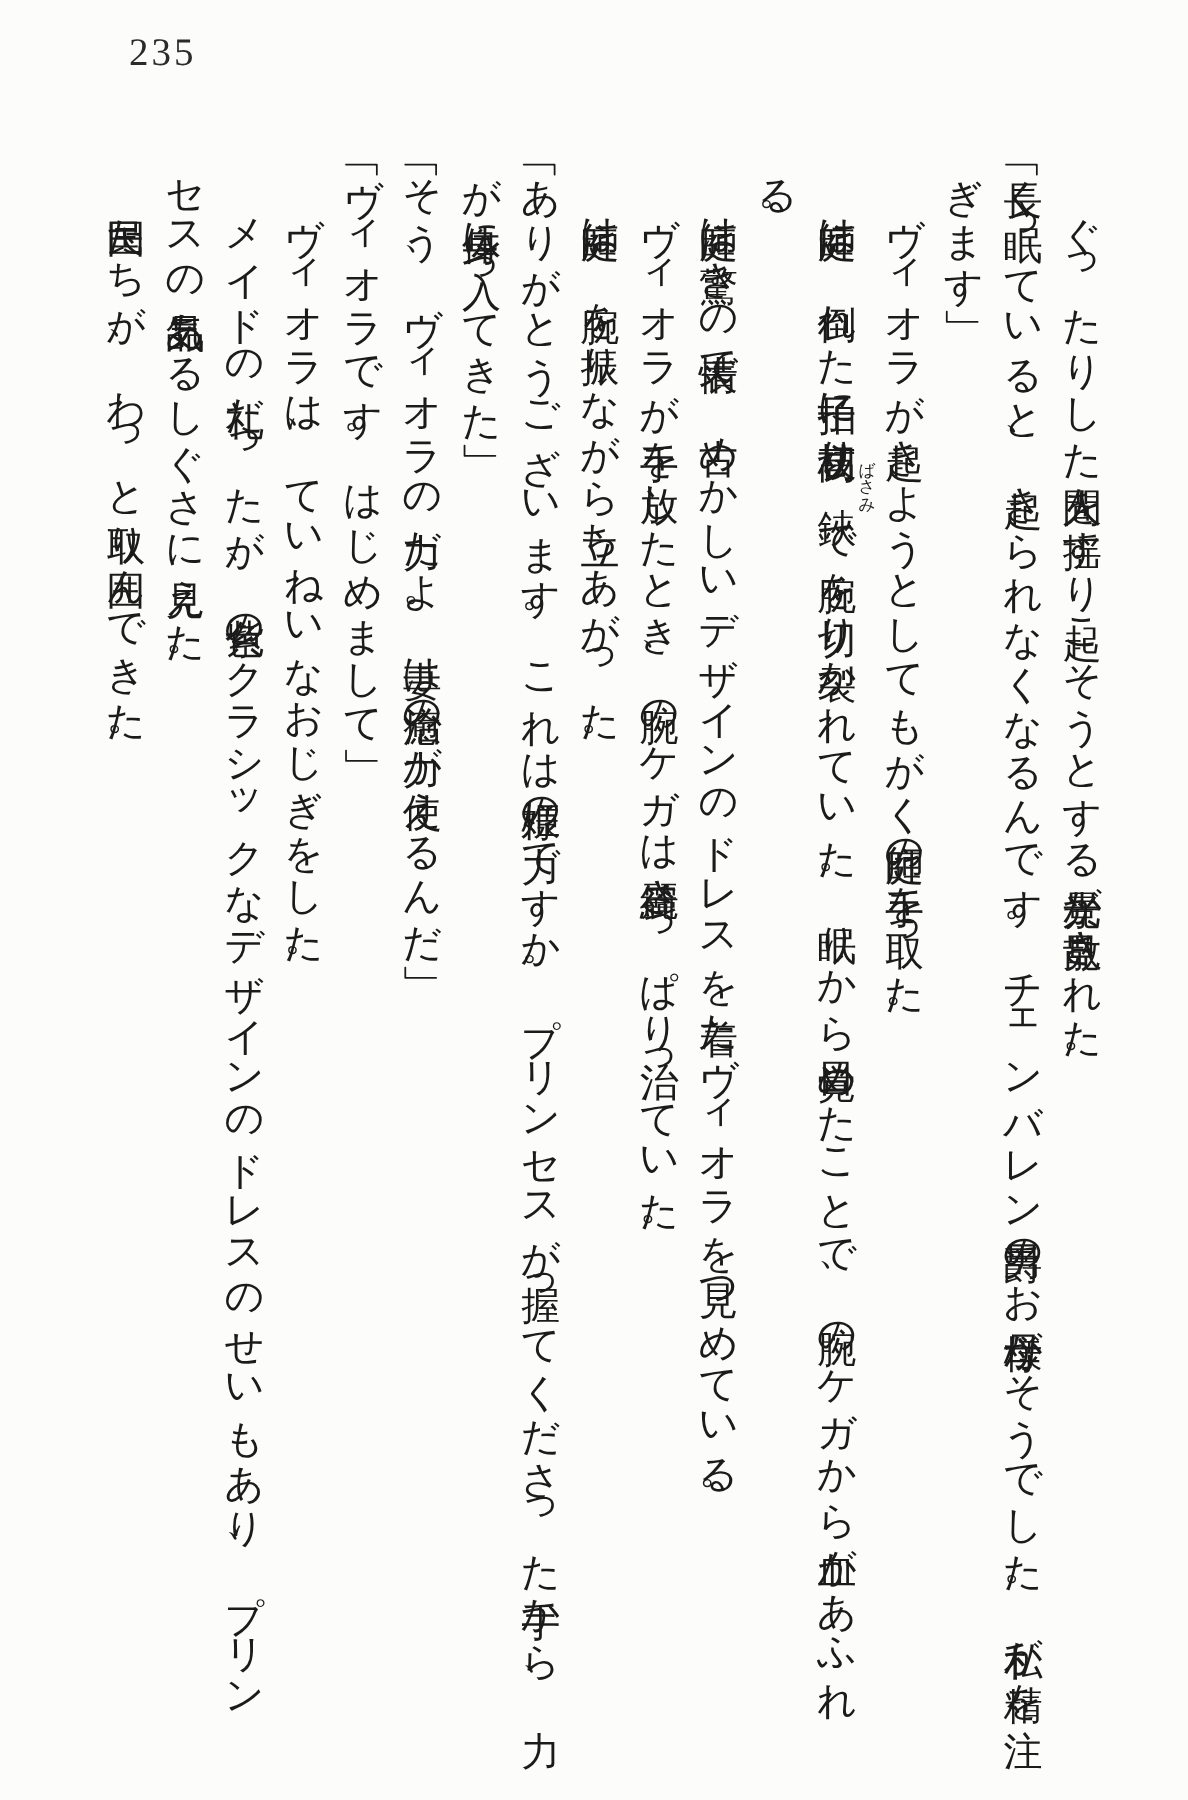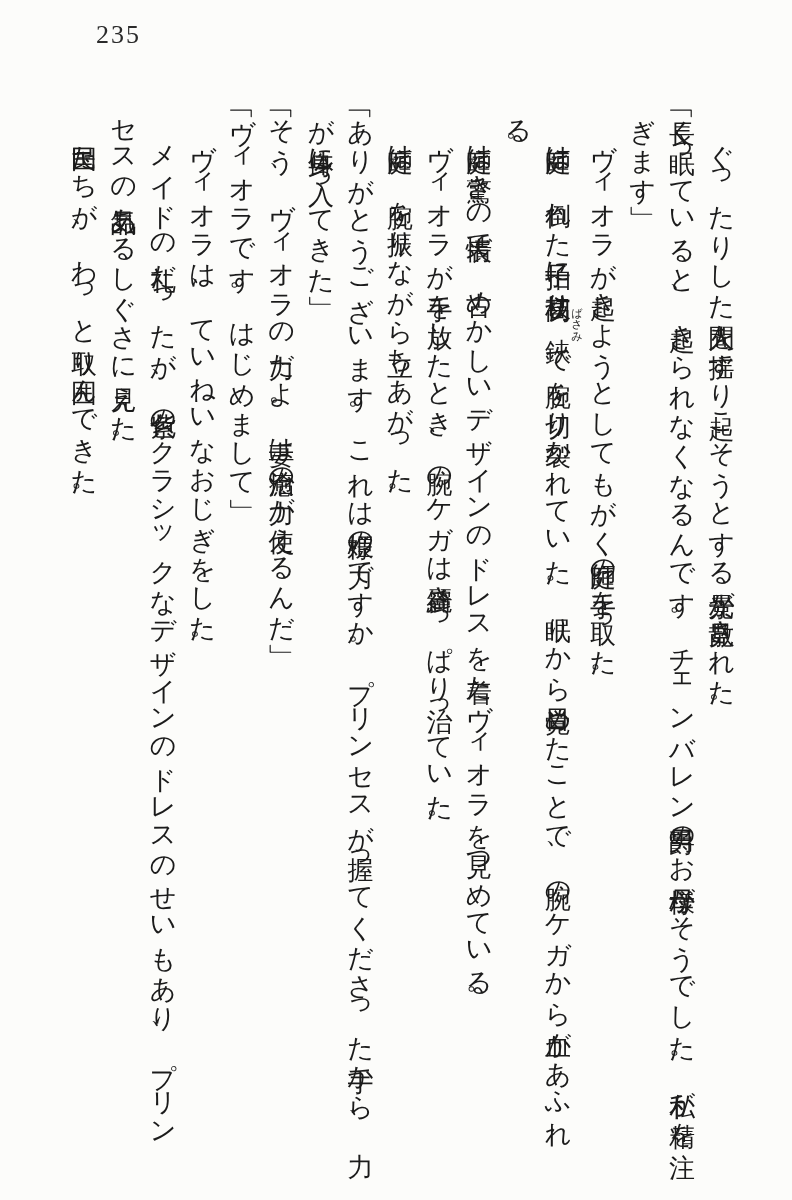--- a/index.html
+++ b/index.html
@@ -16,21 +16,21 @@
     position: relative;
     width: 792px;
     height: 1200px;
     background: #fcfcfa;
     overflow: hidden;
     font-family: "Liberation Serif", "DejaVu Serif", serif;
   }
   .page-number {
     position: absolute;
     top: 20px;
-    left: 96px;
+    left: 86px;
     font-size: 26px;
     letter-spacing: 2px;
     color: #2b2b2b;
     font-family: "Liberation Serif", "DejaVu Serif", serif;
   }
   .text-block {
     position: absolute;
     top: 101px;
     right: 51px;
     height: 1032px;

